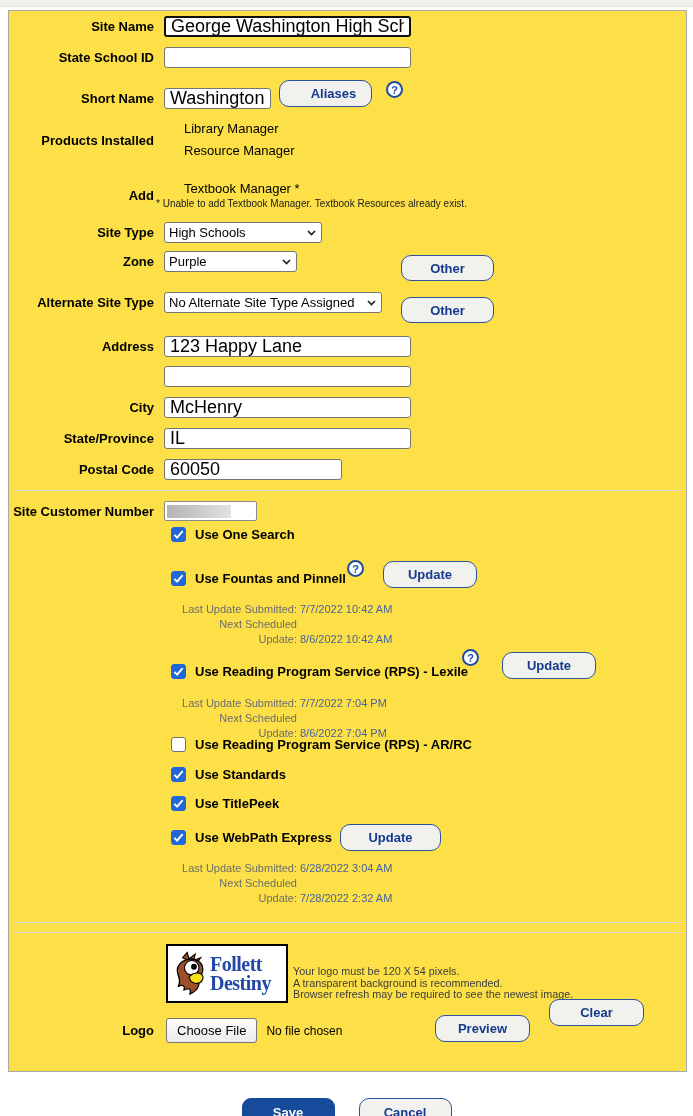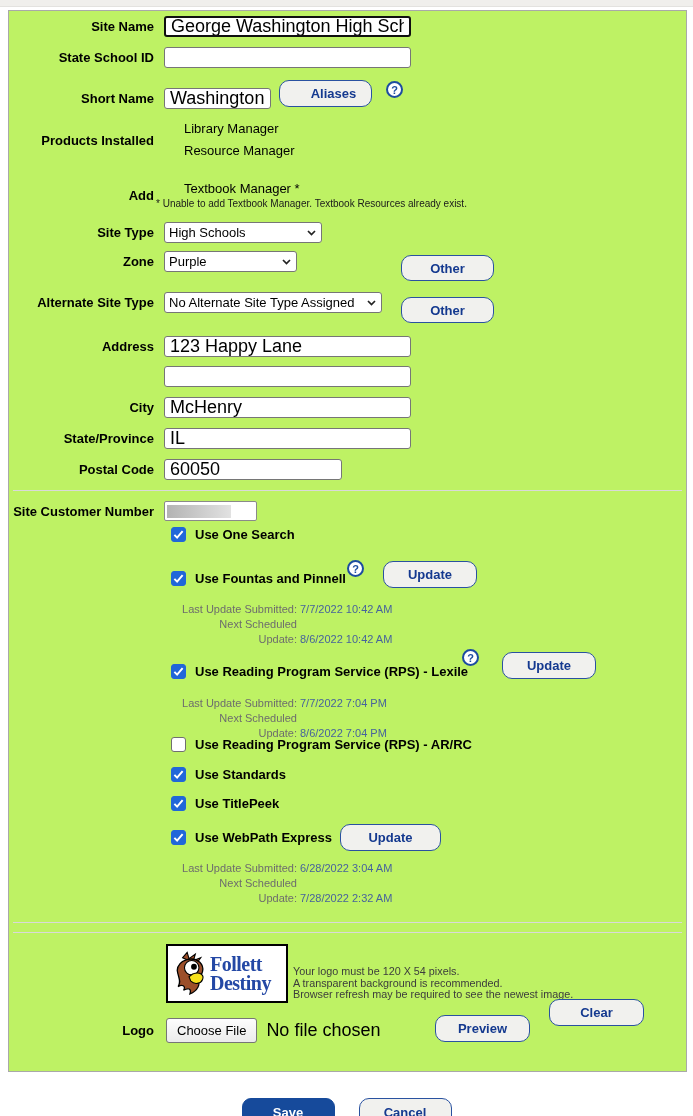--- a/index.html
+++ b/index.html
@@ -1,19 +1,19 @@
 <!DOCTYPE html>
 <html><head>
 <meta charset="utf-8">
 <style>
   html,body{margin:0;padding:0;background:#fff;}
   body{font-family:"Liberation Sans",sans-serif;color:#000;}
   .page{position:relative;width:693px;height:1116px;overflow:hidden;background:#fff;}
   .topstrip{position:absolute;left:0;top:0;width:693px;height:6px;background:#f0efec;border-bottom:1px solid #e3e2df;}
-  .panel{position:absolute;left:8px;top:10px;width:679px;height:1062px;border:1px solid #a9a9a9;background:#bef264;box-sizing:border-box;}
+  .panel{position:absolute;left:8px;top:10px;width:679px;height:1062px;border:1px solid #a9a9a9;background:#fde047;box-sizing:border-box;}
   .row{position:absolute;left:0;display:flex;align-items:center;width:670px;}
   .lbl{width:145px;text-align:right;font-weight:bold;font-size:13px;flex:none;line-height:15px;}
   .ctl{margin-left:10px;display:flex;align-items:center;}
   input.txt{box-sizing:border-box;height:21px;border:1px solid #767676;border-radius:3px;font-family:"Liberation Sans",sans-serif;font-size:18px;padding:0 5px;color:#000;background:#fff;}
   input.txt.focused{border:2px solid #101010;}
   .selwrap{position:relative;display:inline-block;height:21px;}
   select{appearance:none;-webkit-appearance:none;box-sizing:border-box;width:100%;height:21px;border:1px solid #767676;border-radius:3px;background:#fff;font-family:"Liberation Sans",sans-serif;font-size:13px;padding:0 20px 0 4px;color:#000;}
   .chev{position:absolute;right:6px;top:8px;pointer-events:none;}
   .btn{position:absolute;display:flex;align-items:center;justify-content:center;background:linear-gradient(#fafaf8,#ececе9);background-color:#f1f1ee;border:1px solid #2a52a0;border-radius:12px;font-weight:bold;font-size:13px;color:#14398f;cursor:pointer;box-sizing:border-box;}
   .btn-primary{background:#164a9b;border-color:#164a9b;color:#fff;border-radius:9px;}
@@ -32,21 +32,21 @@
   .cblabel{margin-left:9px;font-weight:bold;font-size:13px;white-space:nowrap;}
   .dates{position:absolute;left:170px;font-size:11px;line-height:15px;color:#6d6d6d;}
   .dlabel{display:inline-block;width:118px;text-align:right;}
   .dvalue{color:#47639c;margin-left:3px;}
   .scnbox{box-sizing:border-box;width:93px;height:20px;border:1px solid #8a8a8a;border-radius:2px;background:#fff;display:flex;align-items:center;padding-left:2px;}
   .redact{width:64px;height:13px;background:linear-gradient(90deg,#b3b3b3,#e2e2e2);}
   .logobox{position:absolute;left:157px;top:933px;width:122px;height:59px;border:2px solid #000;background:#fff;box-sizing:border-box;display:flex;align-items:center;padding:1px 2px;}
   .brandtext{margin-left:2px;font-family:"Liberation Serif",serif;font-weight:bold;font-size:20px;line-height:19px;color:#2448a5;letter-spacing:-0.5px;}
   .logonotes{position:absolute;left:284px;top:955px;font-size:10.8px;line-height:11.5px;color:#3c3c3c;}
   .filebtn{box-sizing:border-box;height:25px;padding:0 10px;border:1px solid #767676;border-radius:3px;background:linear-gradient(#fdfdfd,#ebebeb);font-size:13px;display:flex;align-items:center;cursor:pointer;}
-  .filestatus{margin-left:9px;font-size:18px;color:#000;}
+  .filestatus{margin-left:9px;font-size:12px;color:#000;}
   .footer{position:absolute;left:0;top:1098px;width:693px;display:flex;justify-content:center;gap:24px;}
   .fbtn{position:static;width:93px;height:28px;}
 </style>
 </head>
 <body>
 
 <div class="page">
   <div class="topstrip"></div>
 
   <div class="panel">

